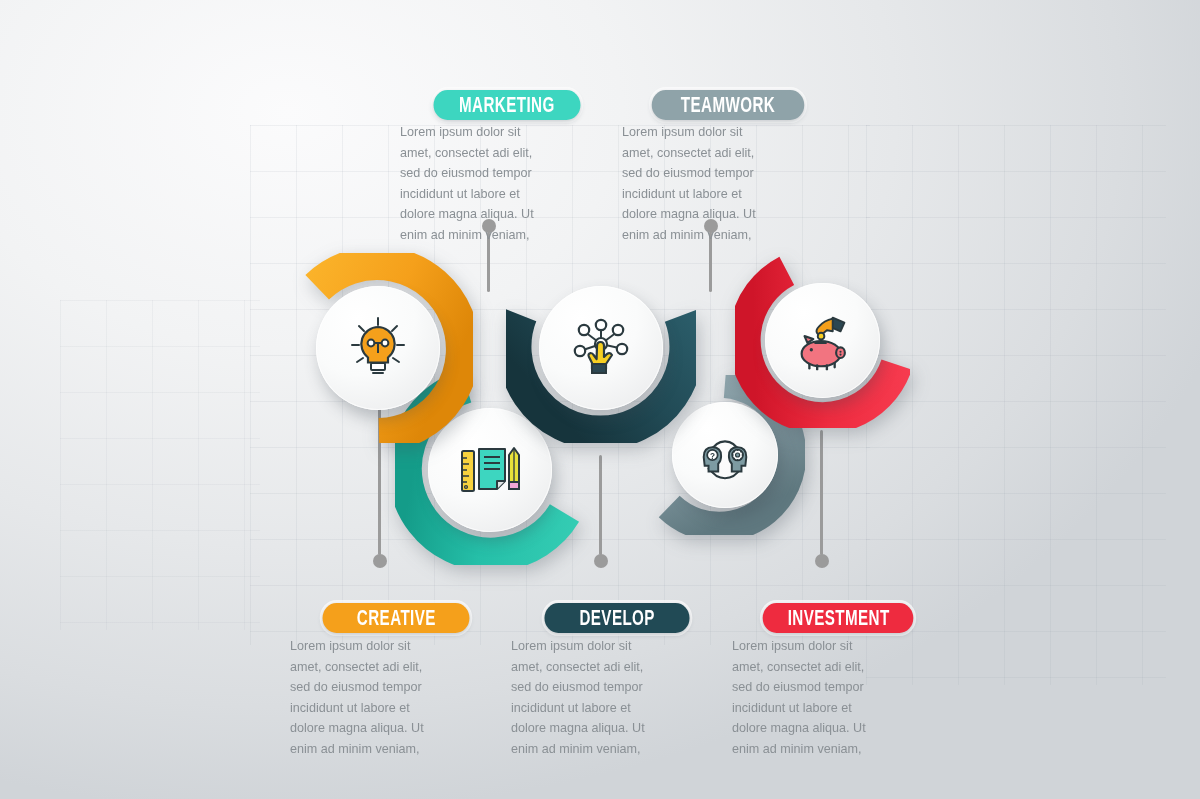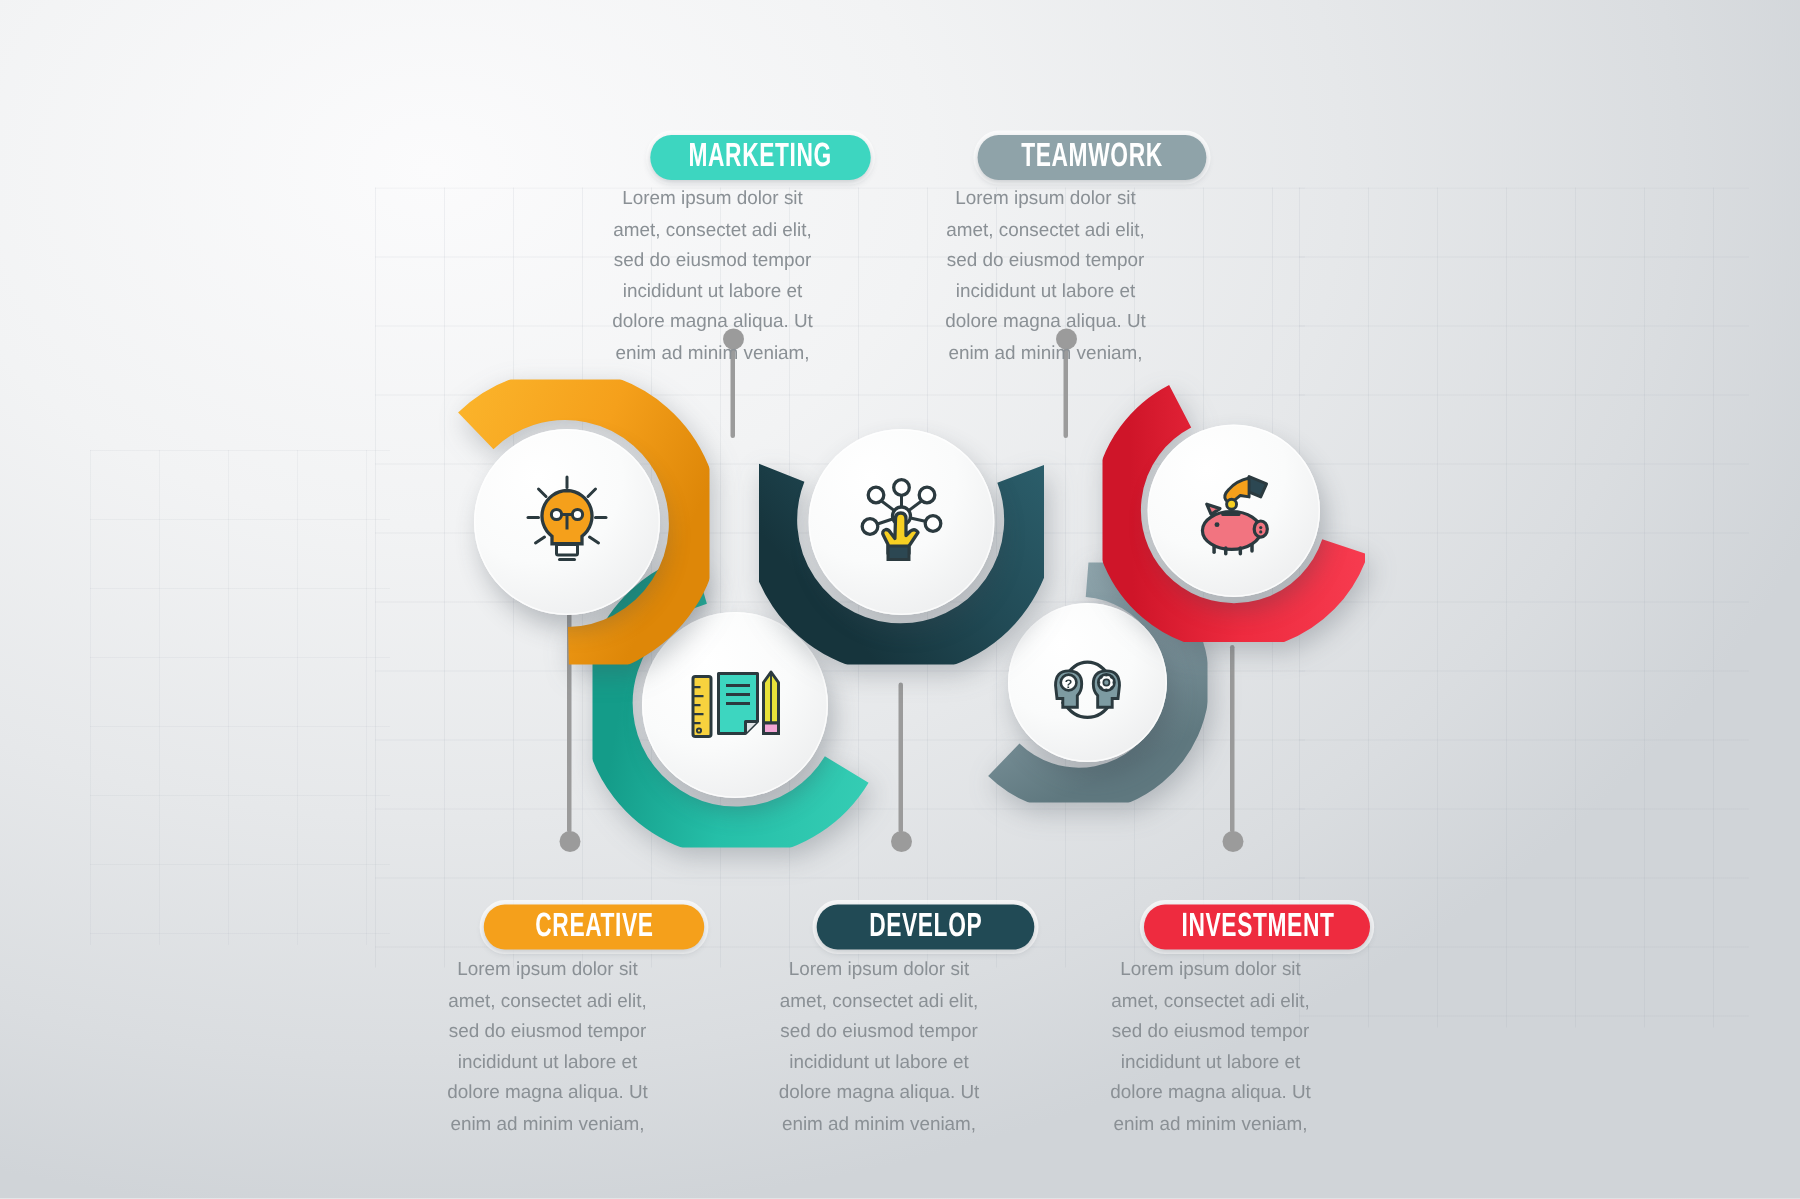--- a/index.html
+++ b/index.html
@@ -84,21 +84,21 @@
     font-family:"Liberation Sans Narrow","Liberation Sans",sans-serif;
   }
   .pill span{display:inline-block;transform:scaleX(.86) scaleY(1.18);}
 
   .blurb{
     position:absolute;
     width:150px;
     font-size:12.6px;
     line-height:1.63;
     color:#8a9095;
-    text-align:center;
+    text-align:left;
   }
 </style>
 </head>
 <body>
 
 <div id="stage">
 
   <div class="grid"></div>
   <div class="grid g2"></div>
   <div class="grid g3"></div>

